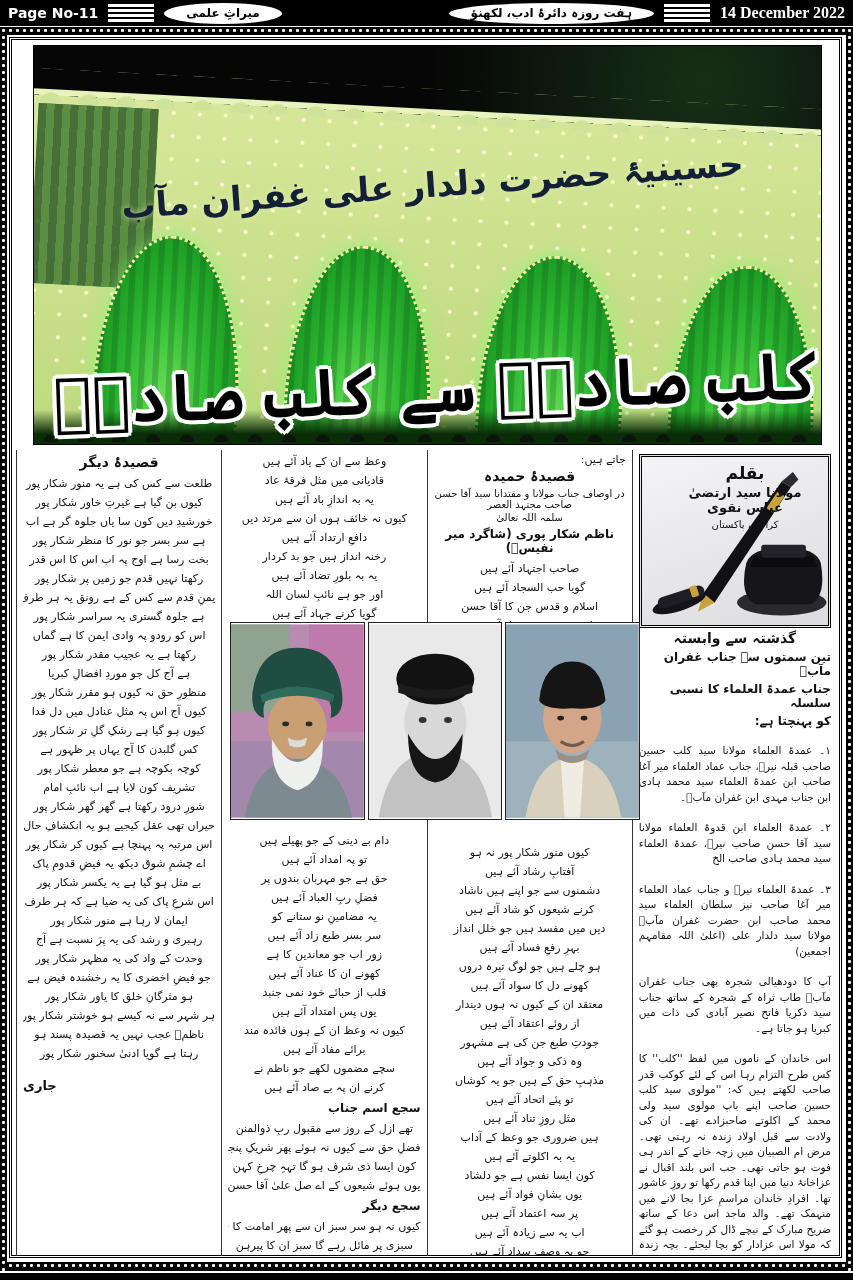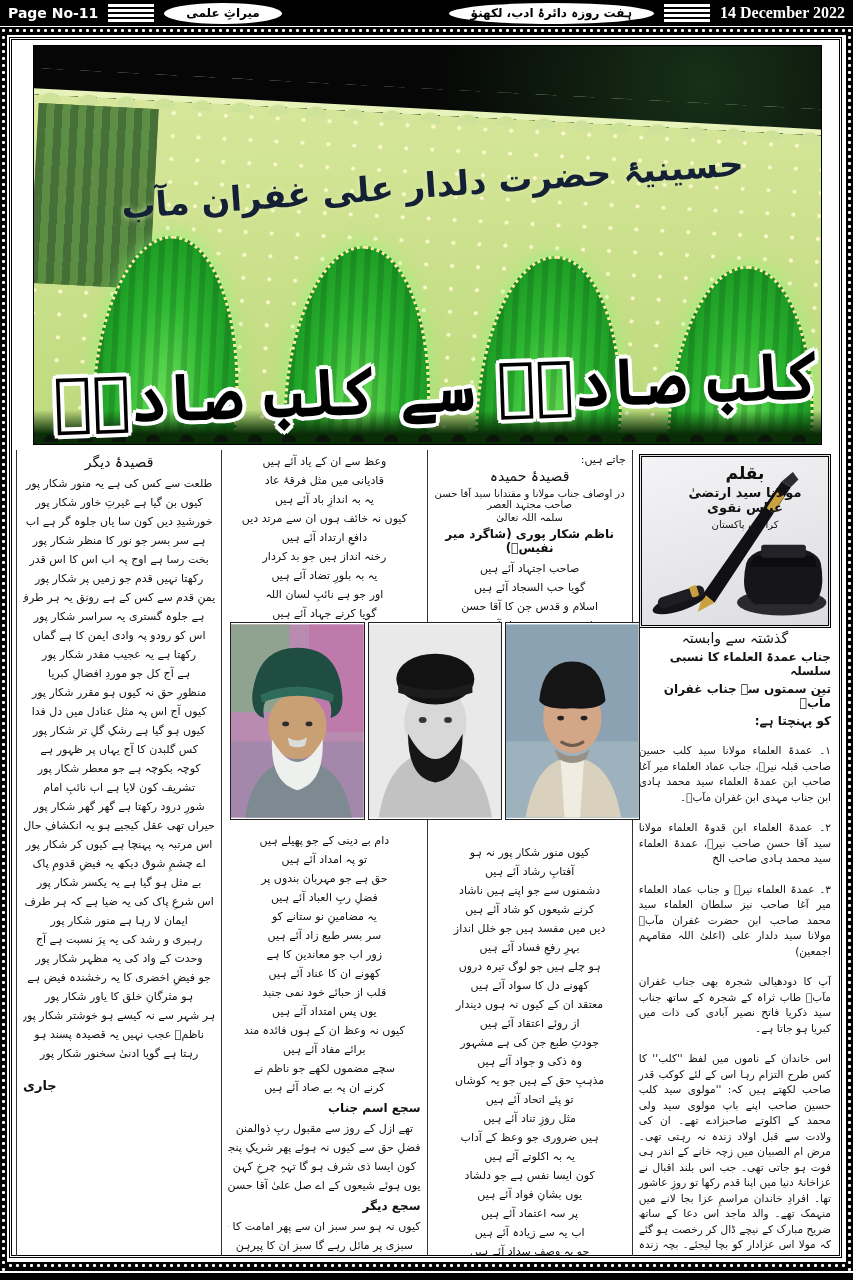--- a/index.html
+++ b/index.html
@@ -62,21 +62,21 @@
   .headline{position:absolute;left:0;bottom:18px;width:100%;text-align:center;direction:rtl;
         font-family:"DejaVu Serif","Liberation Serif",serif;font-weight:900;font-size:64px;
         color:#000;transform:rotate(-2deg);white-space:nowrap;letter-spacing:2px;
         text-shadow:-3px -3px 0 #fff,3px -3px 0 #fff,-3px 3px 0 #fff,3px 3px 0 #fff,
                     0 -4px 0 #fff,0 4px 0 #fff,-4px 0 0 #fff,4px 0 0 #fff;}
   
   .textarea{position:absolute;left:16px;top:450px;width:821px;height:806px;direction:rtl;
         display:grid;grid-template-columns:repeat(4,1fr);column-gap:0;}
   .col{padding:2px 6px;box-sizing:border-box;overflow:hidden;font-size:10.5px;color:#111;}
   .col:not(:last-child){border-left:1px solid #333;}
-  .h1u{font-weight:normal;font-size:14px;text-align:center;margin:2px 0 4px;}
+  .h1u{font-weight:bold;font-size:14px;text-align:center;margin:2px 0 4px;}
   .h2u{font-weight:bold;font-size:12px;text-align:right;margin:4px 0;}
   .leadu{font-size:11px;text-align:right;margin:1px 0;}
   .dedic{font-size:10px;text-align:center;margin:2px 0;}
   .vline{font-size:11px;line-height:19px;text-align:center;white-space:nowrap;overflow:hidden;}
   .para{font-size:10.5px;line-height:15.5px;text-align:justify;margin:15px 0;}
   .spacer{height:208px;}
   .continued{font-weight:bold;font-size:13px;text-align:left;margin-top:15px;direction:rtl;}
   
   .bylinebox{position:relative;height:168px;border:3px double #000;margin:2px 0 0;
         background:linear-gradient(160deg,#f4f4f6,#dcdce0);overflow:hidden;}
@@ -161,22 +161,22 @@
           <rect x="52" y="132" width="8" height="12" rx="2" transform="rotate(-18 56 138)" fill="#c9a23f"></rect>
         </svg>
         <div class="bylinetext">
           <div class="b1">بقلم</div>
           <div class="b2">مولانا سید ارتضیٰ عباس نقوی</div>
           <div class="b3">کراچی، پاکستان</div>
         </div>
       </div>
       <div class="h1u">گذشتہ سے وابستہ</div>
       <div>
+          <div class="h2u">تین سمتوں سے جناب غفران مآبؒ</div>
           <div class="h2u">جناب عمدۃ العلماء کا نسبی سلسلہ</div>
-          <div class="h2u">تین سمتوں سے جناب غفران مآبؒ</div>
           <div class="h2u">کو پہنچتا ہے:</div>
         </div>
       <div>
           <div class="para">۱۔ عمدۃ العلماء مولانا سید کلب حسین صاحب قبلہ نیرؒ، جناب عماد العلماء میر آغا صاحب ابن عمدۃ العلماء سید محمد ہادی ابن جناب مہدی ابن غفران مآبؒ۔</div>
           <div class="para">۲۔ عمدۃ العلماء ابن قدوۃ العلماء مولانا سید آقا حسن صاحب نیرؒ، عمدۃ العلماء سید محمد ہادی صاحب الخ</div>
           <div class="para">۳۔ عمدۃ العلماء نیرؒ و جناب عماد العلماء میر آغا صاحب نیز سلطان العلماء سید محمد صاحب ابن حضرت غفران مآبؒ مولانا سید دلدار علی (اعلیٰ اللہ مقامہم اجمعین)</div>
         </div>
       <div>
           <div class="para">آپ کا دودھیالی شجرہ بھی جناب غفران مآبؒ طاب ثراہ کے شجرہ کے ساتھ جناب سید ذکریا فاتح نصیر آبادی کی ذات میں کبریا ہو جاتا ہے۔</div>
           <div class="para">اس خاندان کے ناموں میں لفظ ''کلب'' کا کس طرح التزام رہا اس کے لئے کوکب قدر صاحب لکھتے ہیں کہ: ''مولوی سید کلب حسین صاحب اپنے باپ مولوی سید ولی محمد کے اکلوتے صاحبزادے تھے۔ ان کی ولادت سے قبل اولاد زندہ نہ رہتی تھی۔ مرض ام الصبیان میں زچہ خانے کے اندر ہی فوت ہو جاتی تھی۔ جب اس بلند اقبال نے عزاخانۂ دنیا میں اپنا قدم رکھا تو روزِ عاشور تھا۔ افرادِ خاندان مراسمِ عزا بجا لانے میں منہمک تھے۔ والد ماجد اس دعا کے ساتھ ضریح مبارک کے نیچے ڈال کر رخصت ہو گئے کہ مولا اس عزادار کو بچا لیجئے۔ بچہ زندہ رہا تو اس کو کلب حسین کے نام سے یاد کیا۔''</div>

